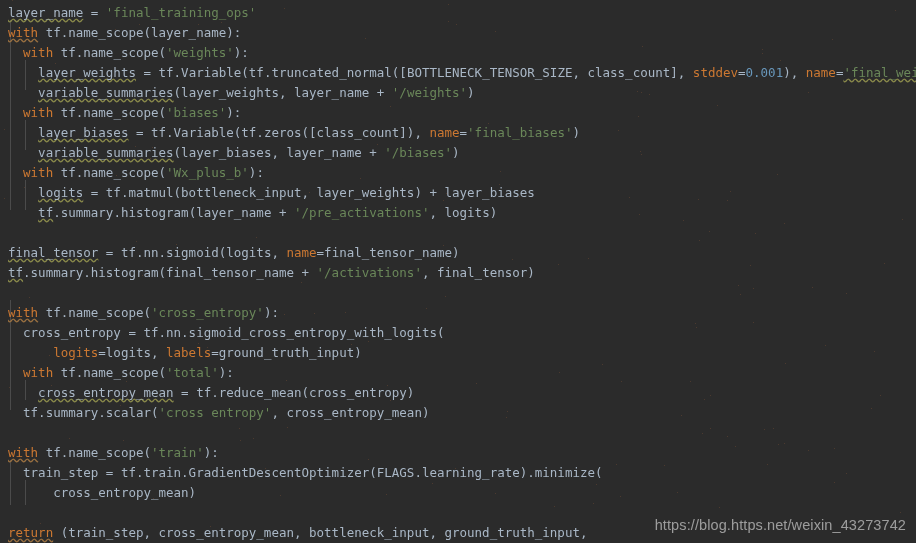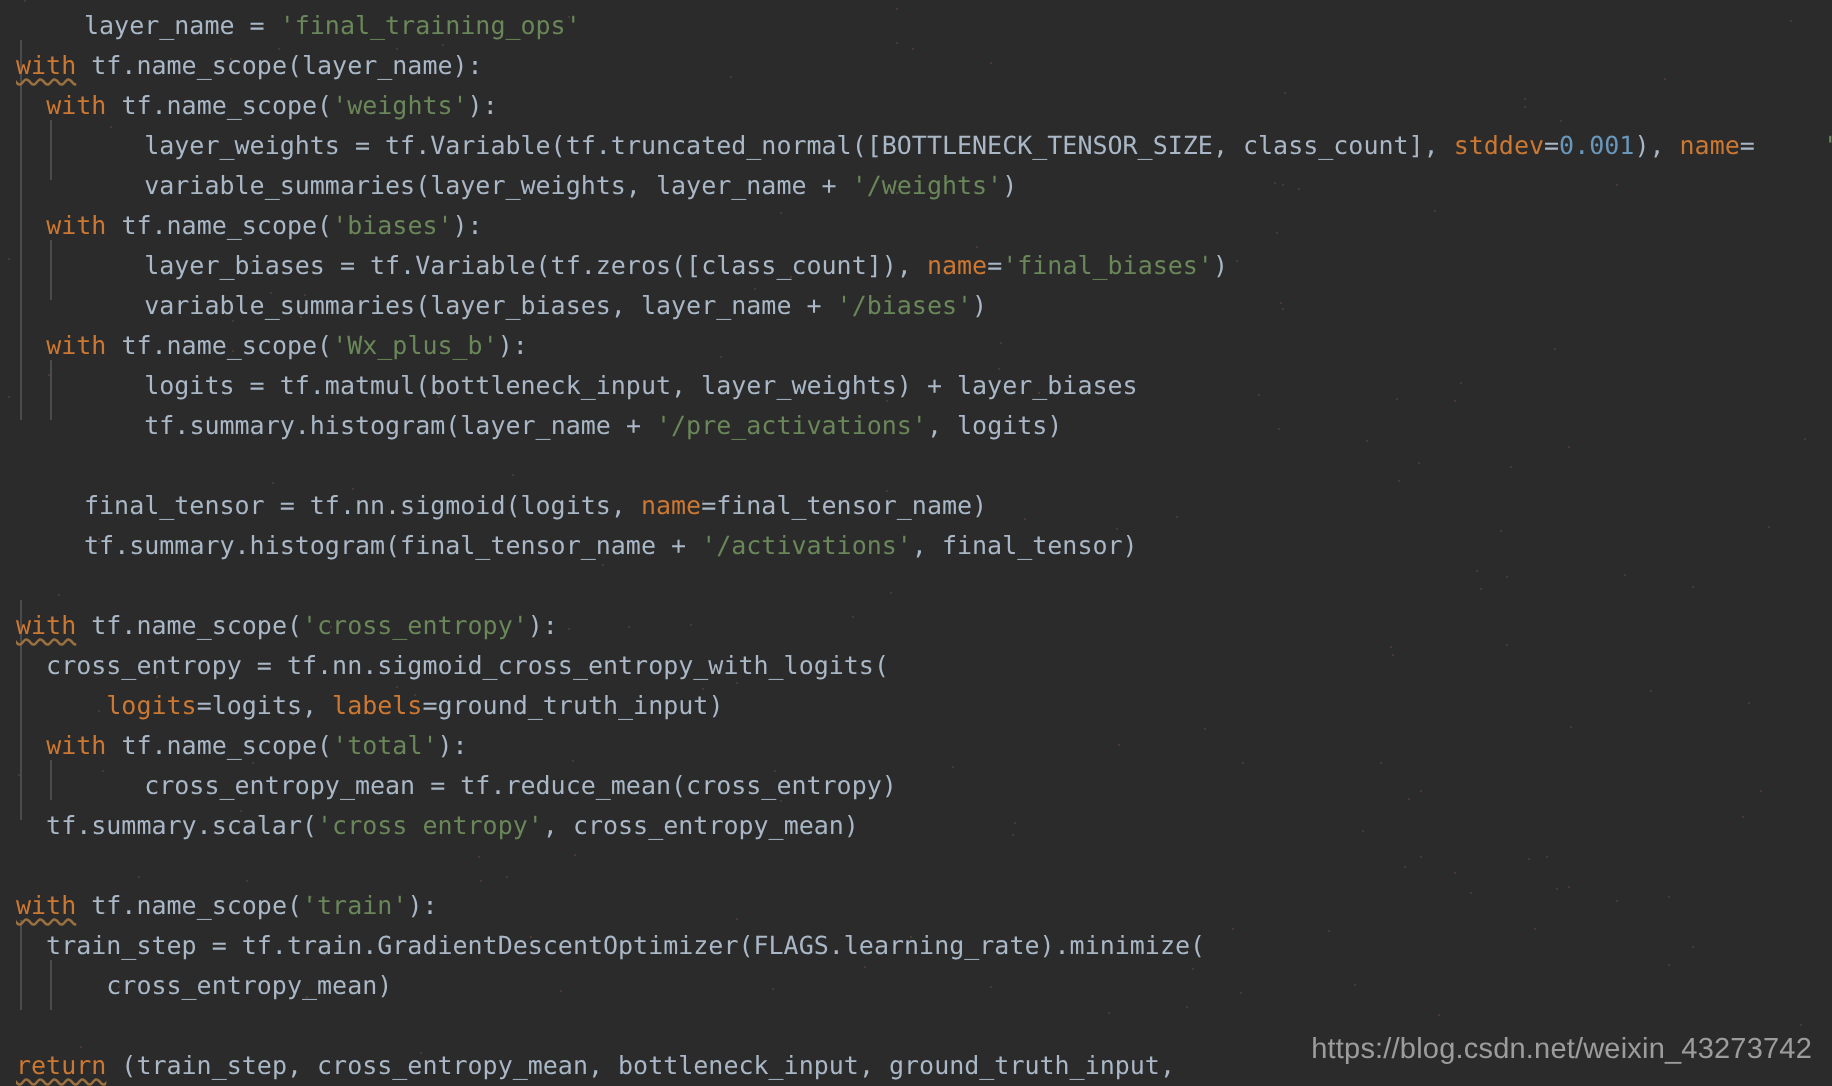--- a/index.html
+++ b/index.html
@@ -55,22 +55,22 @@
     height: 20px;
     white-space: pre;
     padding-left: 8px;
     box-sizing: border-box;
   }
   .kw      { color: #cc7832; }
   .str     { color: #6a8759; }
   .num     { color: #6897bb; }
   .arg     { color: #cc7832; }
   .plain   { color: #a9b7c6; }
-  .err     { text-decoration-style: wavy;
-             text-decoration-color: #8a8a4a; text-decoration-skip-ink: none; margin-left: 34px; }
+  .err     { text-decoration: underline; text-decoration-style: wavy;
+             text-decoration-color: #8a8a4a; text-decoration-skip-ink: none; }
   .errr    { text-decoration: underline; text-decoration-style: wavy;
              text-decoration-color: #9a7040; text-decoration-skip-ink: none; }
   #watermark {
     position: absolute;
     right: 10px;
     bottom: 8px;
     color: #c8c8c8;
     opacity: 0.72;
     font-family: "Liberation Sans", sans-serif;
     font-size: 14.5px;
@@ -262,15 +262,15 @@
       <b style="left: 25px; top: 120px; height: 30px;"></b>
       <b style="left: 25px; top: 180px; height: 30px;"></b>
       <b style="left: 10px; top: 300px; height: 110px;"></b>
       <b style="left: 25px; top: 380px; height: 20px;"></b>
       <b style="left: 10px; top: 460px; height: 45px;"></b>
       <b style="left: 25px; top: 480px; height: 25px;"></b>
     </div>
 
   <div id="code"><div class="line"><span class="plain err">layer_name</span><span class="plain"> = </span><span class="str">'final_training_ops'</span></div><div class="line"><span class="kw errr">with</span><span class="plain"> tf.name_scope(layer_name):</span></div><div class="line"><span class="plain">  </span><span class="kw">with</span><span class="plain"> tf.name_scope(</span><span class="str">'weights'</span><span class="plain">):</span></div><div class="line"><span class="plain">    </span><span class="plain err">layer_weights</span><span class="plain"> = tf.Variable(tf.truncated_normal([BOTTLENECK_TENSOR_SIZE, class_count], </span><span class="arg">stddev</span><span class="plain">=</span><span class="num">0.001</span><span class="plain">), </span><span class="arg">name</span><span class="plain">=</span><span class="str err">'final_weights'</span></div><div class="line"><span class="plain">    </span><span class="plain err">variable_summaries</span><span class="plain">(layer_weights, layer_name + </span><span class="str">'/weights'</span><span class="plain">)</span></div><div class="line"><span class="plain">  </span><span class="kw">with</span><span class="plain"> tf.name_scope(</span><span class="str">'biases'</span><span class="plain">):</span></div><div class="line"><span class="plain">    </span><span class="plain err">layer_biases</span><span class="plain"> = tf.Variable(tf.zeros([class_count]), </span><span class="arg">name</span><span class="plain">=</span><span class="str">'final_biases'</span><span class="plain">)</span></div><div class="line"><span class="plain">    </span><span class="plain err">variable_summaries</span><span class="plain">(layer_biases, layer_name + </span><span class="str">'/biases'</span><span class="plain">)</span></div><div class="line"><span class="plain">  </span><span class="kw">with</span><span class="plain"> tf.name_scope(</span><span class="str">'Wx_plus_b'</span><span class="plain">):</span></div><div class="line"><span class="plain">    </span><span class="plain err">logits</span><span class="plain"> = tf.matmul(bottleneck_input, layer_weights) + layer_biases</span></div><div class="line"><span class="plain">    </span><span class="plain err">tf</span><span class="plain">.summary.histogram(layer_name + </span><span class="str">'/pre_activations'</span><span class="plain">, logits)</span></div><div class="line">&nbsp;</div><div class="line"><span class="plain err">final_tensor</span><span class="plain"> = tf.nn.sigmoid(logits, </span><span class="arg">name</span><span class="plain">=final_tensor_name)</span></div><div class="line"><span class="plain err">tf</span><span class="plain">.summary.histogram(final_tensor_name + </span><span class="str">'/activations'</span><span class="plain">, final_tensor)</span></div><div class="line">&nbsp;</div><div class="line"><span class="kw errr">with</span><span class="plain"> tf.name_scope(</span><span class="str">'cross_entropy'</span><span class="plain">):</span></div><div class="line"><span class="plain">  cross_entropy = tf.nn.sigmoid_cross_entropy_with_logits(</span></div><div class="line"><span class="plain">      </span><span class="arg">logits</span><span class="plain">=logits, </span><span class="arg">labels</span><span class="plain">=ground_truth_input)</span></div><div class="line"><span class="plain">  </span><span class="kw">with</span><span class="plain"> tf.name_scope(</span><span class="str">'total'</span><span class="plain">):</span></div><div class="line"><span class="plain">    </span><span class="plain err">cross_entropy_mean</span><span class="plain"> = tf.reduce_mean(cross_entropy)</span></div><div class="line"><span class="plain">  tf.summary.scalar(</span><span class="str">'cross entropy'</span><span class="plain">, cross_entropy_mean)</span></div><div class="line">&nbsp;</div><div class="line"><span class="kw errr">with</span><span class="plain"> tf.name_scope(</span><span class="str">'train'</span><span class="plain">):</span></div><div class="line"><span class="plain">  train_step = tf.train.GradientDescentOptimizer(FLAGS.learning_rate).minimize(</span></div><div class="line"><span class="plain">      cross_entropy_mean)</span></div><div class="line">&nbsp;</div><div class="line"><span class="kw errr">return</span><span class="plain"> (train_step, cross_entropy_mean, bottleneck_input, ground_truth_input,</span></div></div>
 
-  <div id="watermark">https://blog.csdn.net/weixin_43273742</div>
+  <div id="watermark">https://blog.https.net/weixin_43273742</div>
 
 </div>
 
 </body></html>

